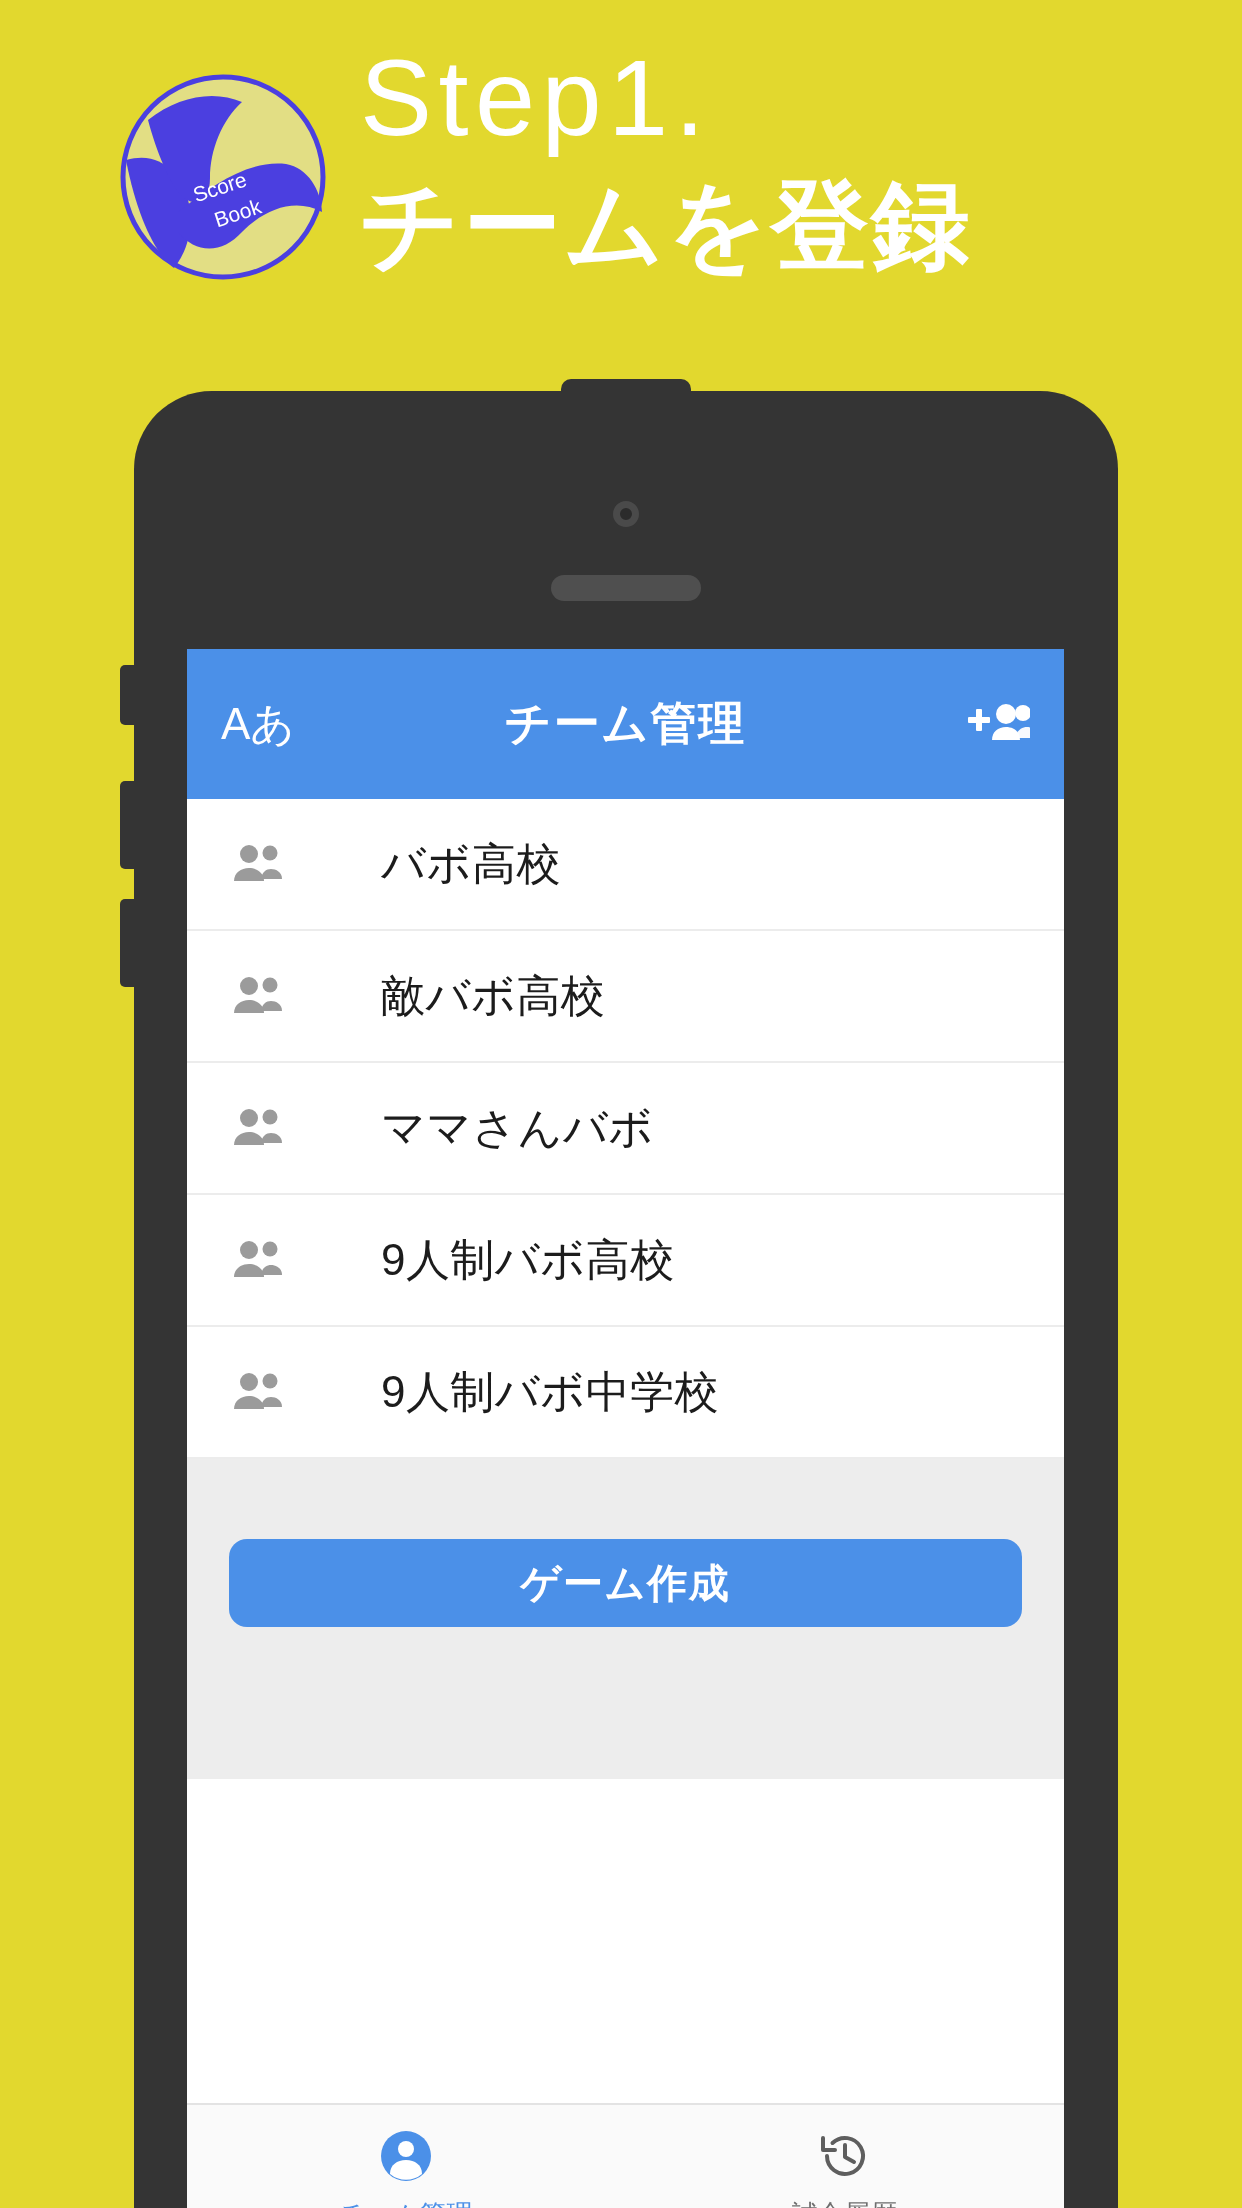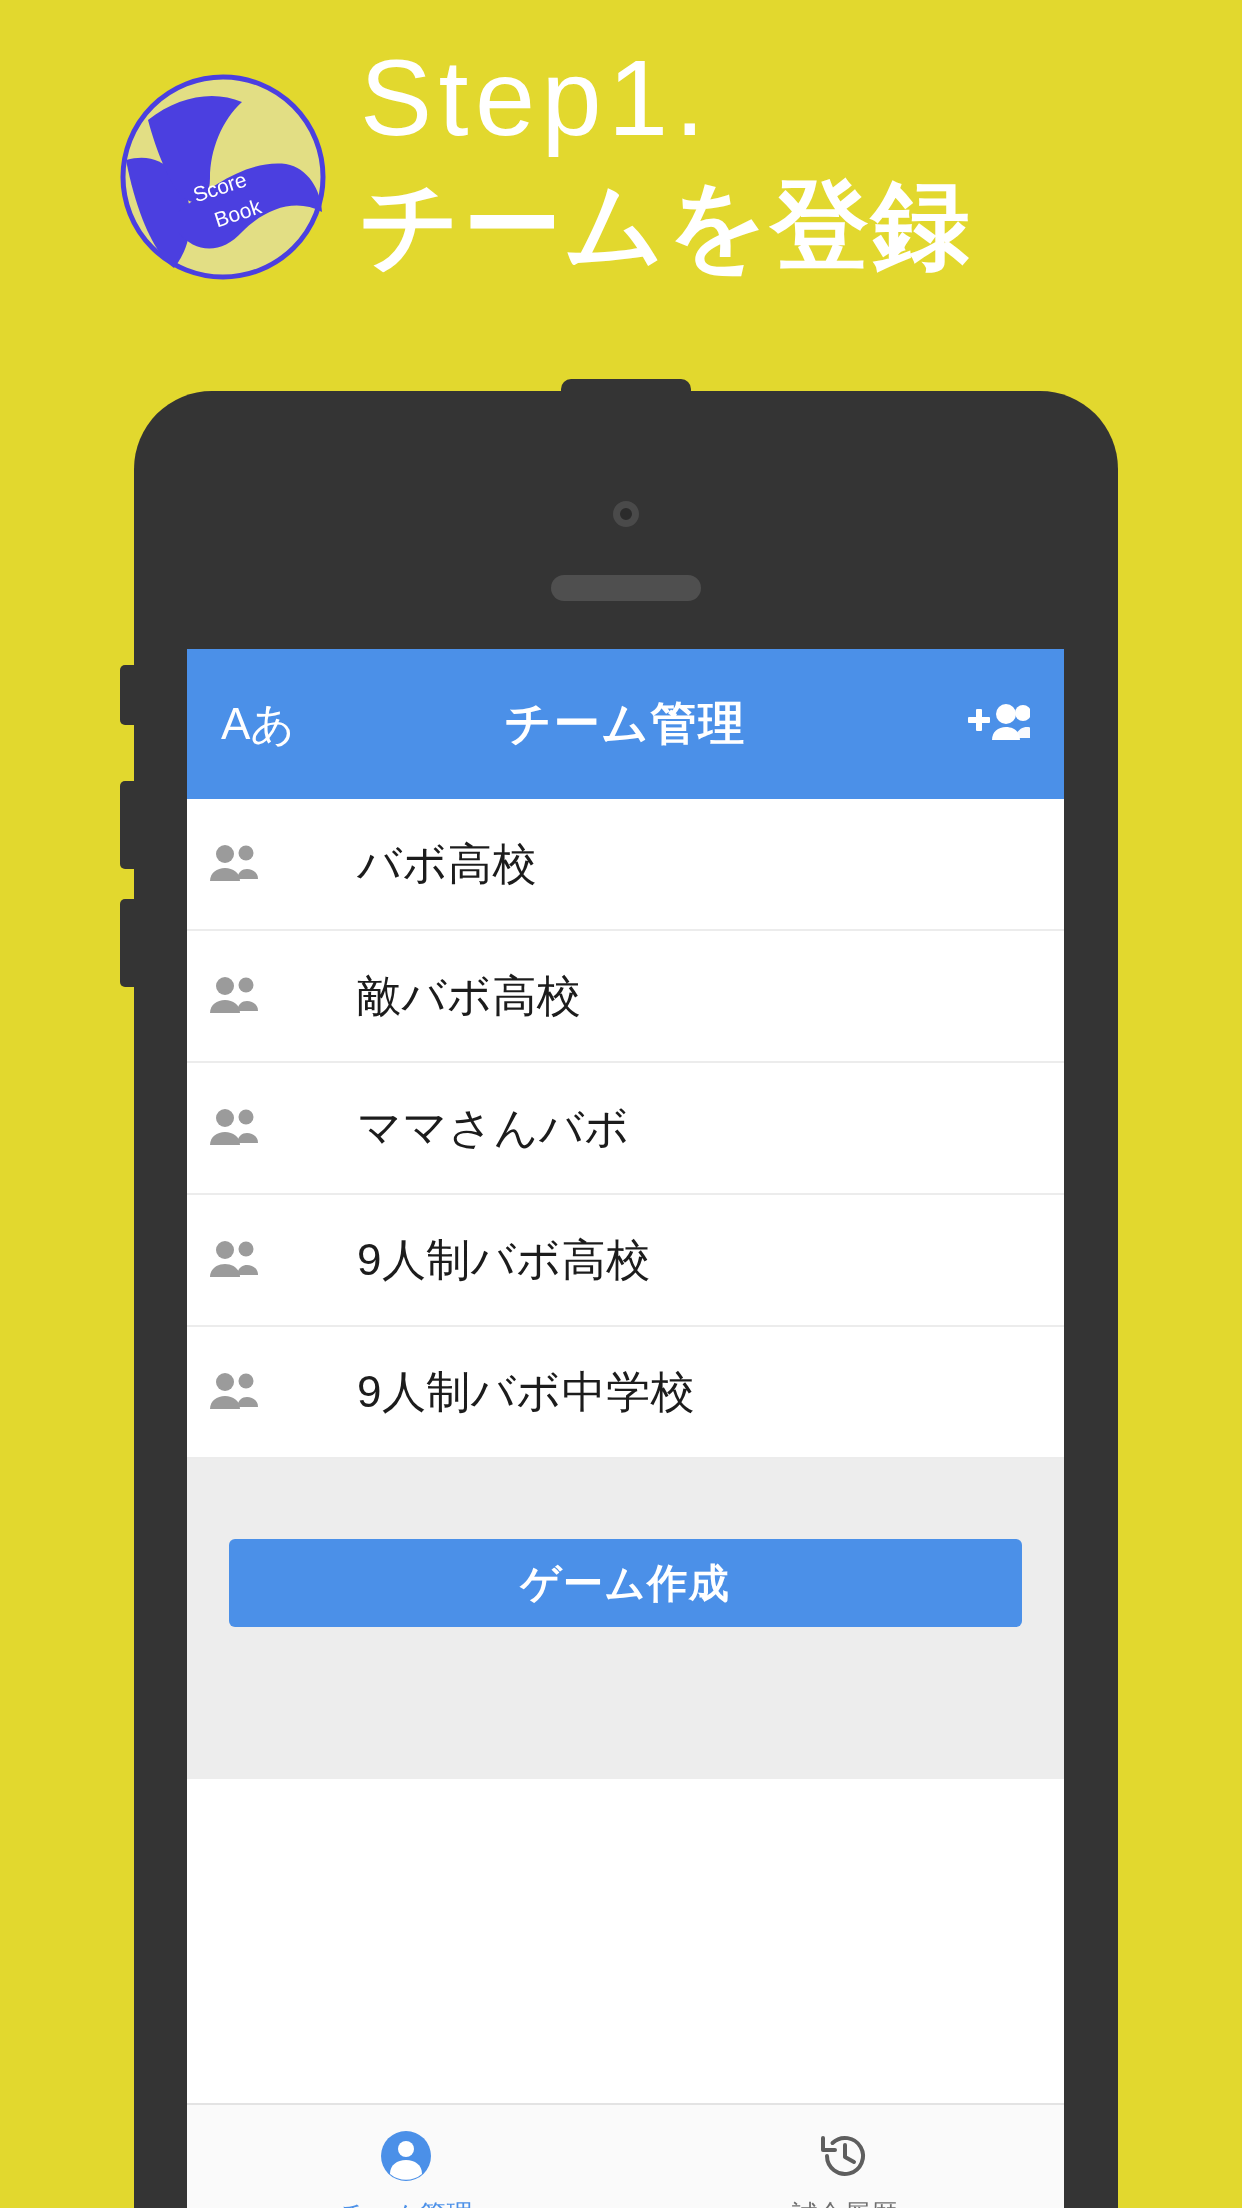--- a/index.html
+++ b/index.html
@@ -138,21 +138,21 @@
   .add-group-btn svg { display: block; }
 
   
   .team-list {
     background: #ffffff;
   }
   .team-row {
     height: 132px;
     display: flex;
     align-items: center;
-    padding-left: 20px;
+    padding-left: 44px;
     border-bottom: 2px solid #ececec;
     background: #ffffff;
   }
   .team-row .row-icon {
     width: 58px; height: 58px;
     flex: 0 0 58px;
     display: flex; align-items: center; justify-content: center;
   }
   .team-row .row-icon svg { display: block; }
   .team-row .row-label {
@@ -168,21 +168,21 @@
     background: #ededed;
     height: 320px;
     position: relative;
   }
   .create-btn {
     position: absolute;
     left: 42px; right: 42px;
     top: 80px;
     height: 88px;
     background: #4b90e8;
-    border-radius: 6px;
+    border-radius: 18px;
     display: flex;
     align-items: center;
     justify-content: center;
     color: #ffffff;
     font-size: 40px;
     font-weight: 600;
     letter-spacing: 0.04em;
     border: none;
     cursor: pointer;
     font-family: "Liberation Sans", "DejaVu Sans", sans-serif;

